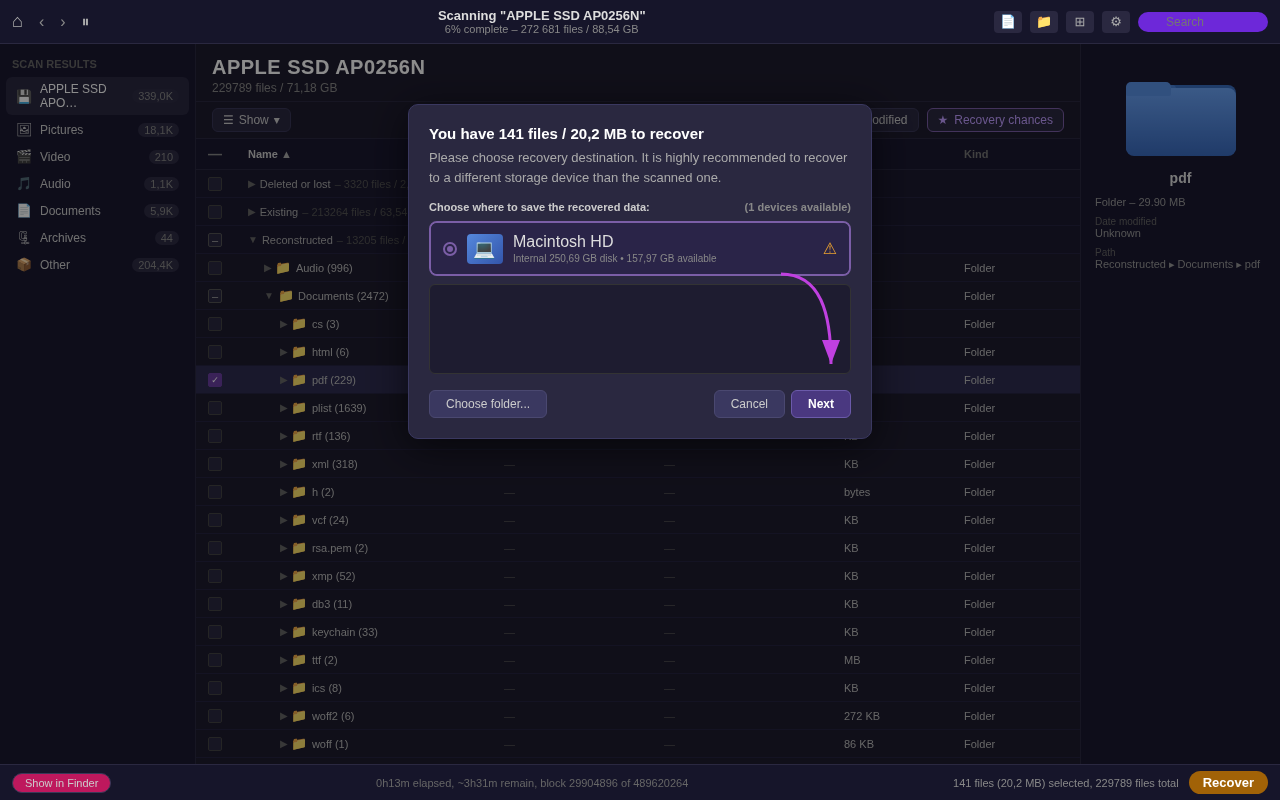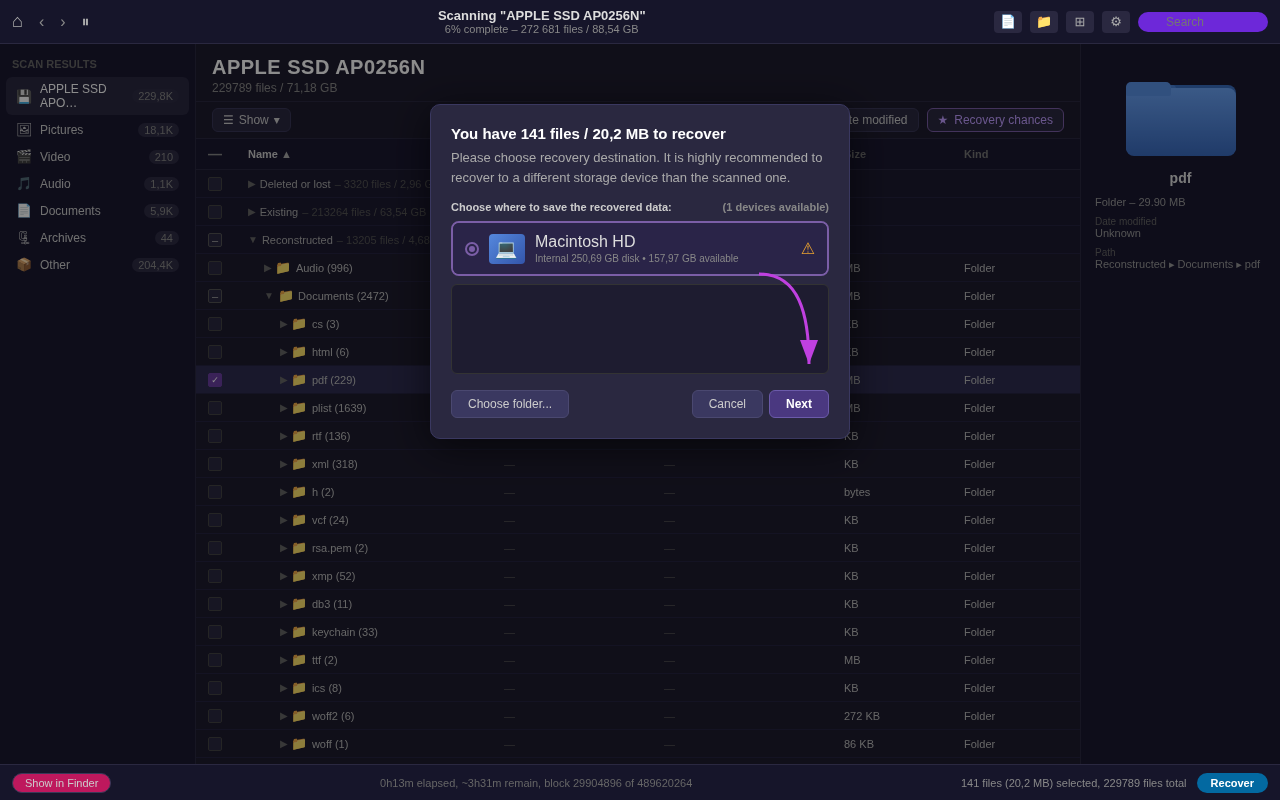--- a/index.html
+++ b/index.html
@@ -326,25 +326,25 @@
       text-align: center;
     }
     .bottombar-right {
       font-size: 11px;
       color: #888;
       display: flex;
       align-items: center;
       gap: 10px;
     }
     .recover-btn {
-      background: #0369a1;
+      background: #a16207;
       border: none;
       border-radius: 14px;
       color: #fff;
-      font-size: 11px;
+      font-size: 13px;
       padding: 4px 14px;
       cursor: pointer;
       font-weight: 600;
     }
 
     
     .modal-overlay {
       position: absolute;
       top: 44px;
       left: 0;
@@ -353,21 +353,21 @@
       background: rgba(0,0,0,0.45);
       z-index: 10;
       display: flex;
       align-items: flex-start;
       justify-content: center;
       padding-top: 60px;
     }
     .modal {
       background: #2a2840;
       border-radius: 10px;
-      width: 420px;
+      width: 464px;
       padding: 20px;
       border: 1px solid #3a3860;
       box-shadow: 0 8px 40px rgba(0,0,0,0.6);
       position: relative;
     }
     .modal-title {
       font-size: 15px;
       font-weight: 700;
       color: #fff;
       margin-bottom: 6px;
@@ -547,21 +547,21 @@
   </div>
 </div>
 
 <div class="main-layout">
 
   <div class="sidebar">
     <div class="sidebar-header">Scan results</div>
     <div class="sidebar-item active">
       <span class="item-icon">💾</span>
       <span class="item-label">APPLE SSD APO…</span>
-      <span class="item-count">229,8K</span>
+      <span class="item-count">339,0K</span>
     </div>
     <div class="sidebar-item">
       <span class="item-icon">🖼</span>
       <span class="item-label">Pictures</span>
       <span class="item-count">18,1K</span>
     </div>
     <div class="sidebar-item">
       <span class="item-icon">🎬</span>
       <span class="item-label">Video</span>
       <span class="item-count">210</span>

